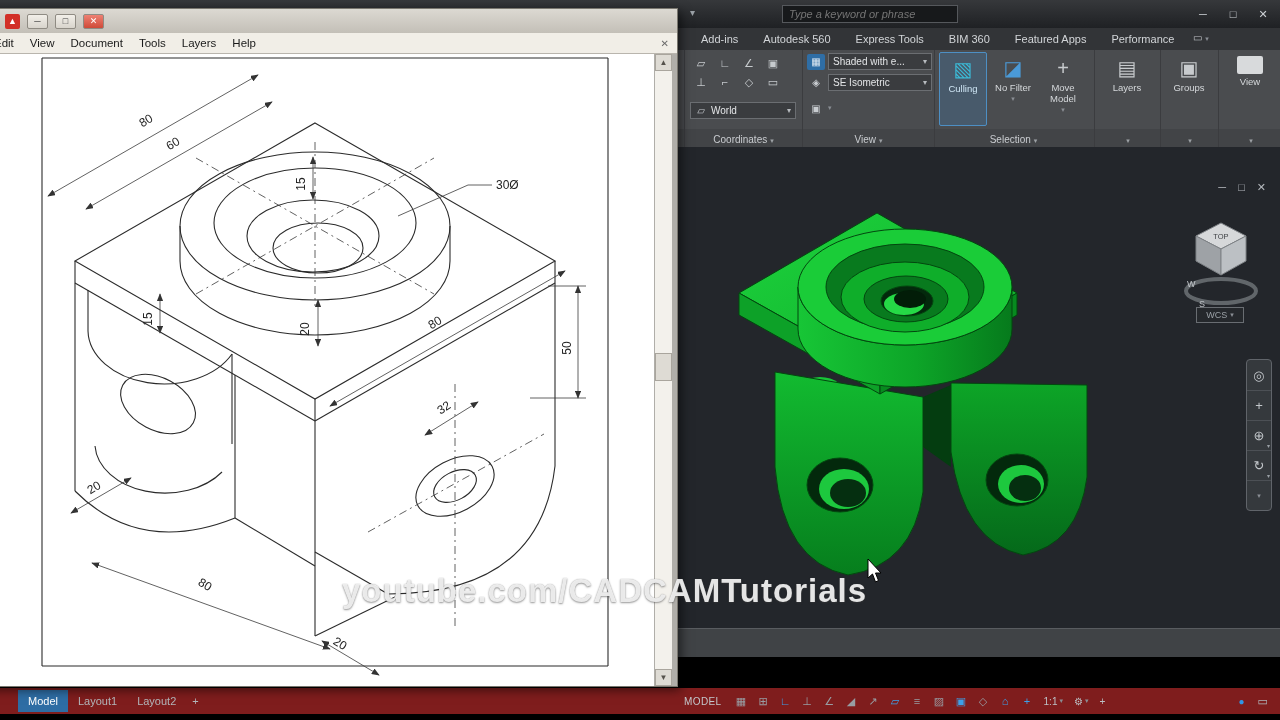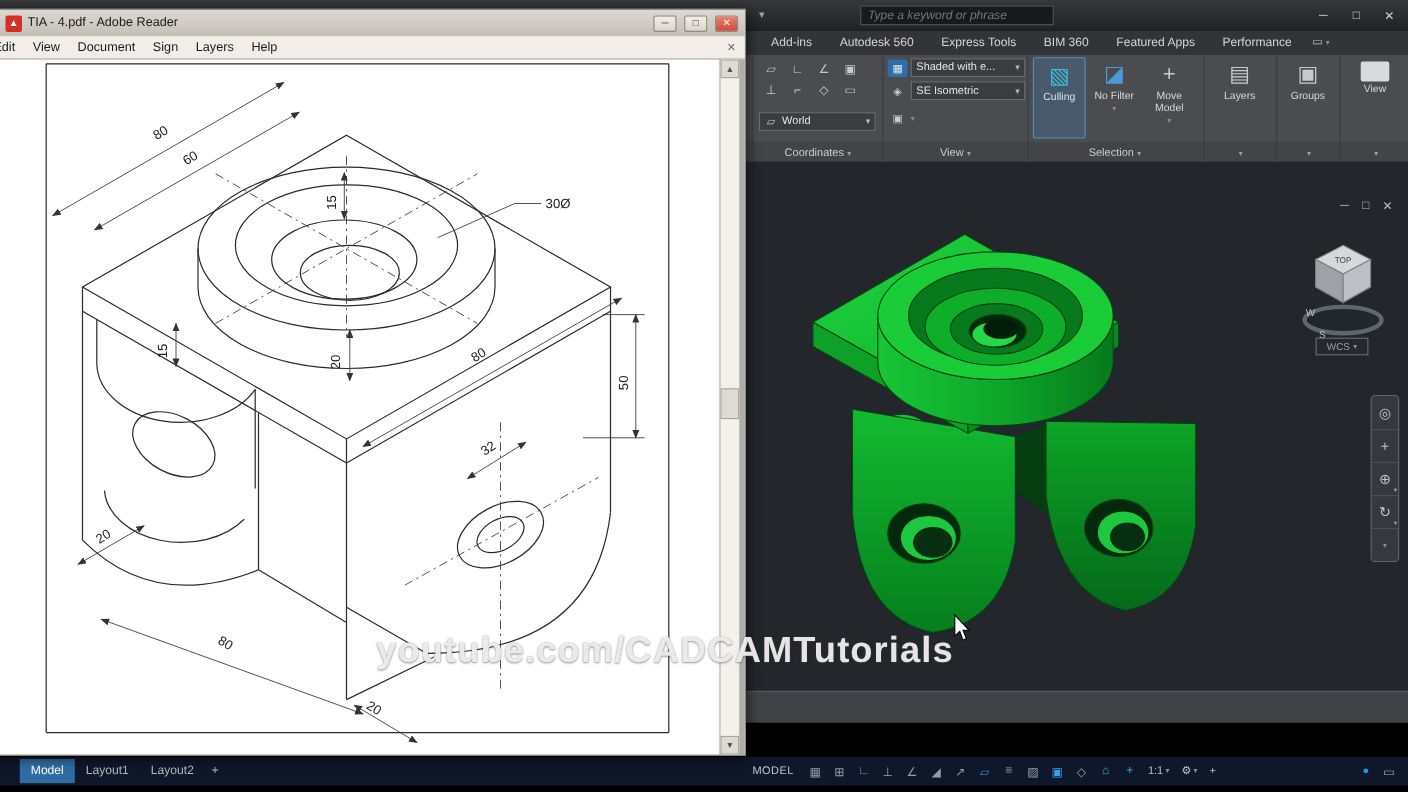--- a/index.html
+++ b/index.html
@@ -69,21 +69,21 @@
     border:1px solid #60646a; border-radius:4px; display:flex; flex-direction:column; align-items:center; }
   .nb-item { width:100%; height:30px; display:flex; align-items:center; justify-content:center;
     color:#c3c7cb; font-size:13px; border-top:1px solid rgba(100,104,110,.5); position:relative; }
   .nb-item:first-child { border-top:none; }
   .nb-dd { position:absolute; right:1px; bottom:1px; font-size:6px; color:#9aa0a6; }
 
   #cmd-strip { left:678px; top:628px; width:602px; height:29px; background:#404346;
     border-top:1px solid #595c60; }
 
   
-  #statusbar { left:0; top:688px; width:1280px; height:26px; background:#0f172a; }
+  #statusbar { left:0; top:688px; width:1280px; height:26px; background:#7f1d1d; }
   #sb-tabs { position:absolute; left:18px; top:0; height:26px; display:flex; align-items:center; }
   .sb-tab { color:#b3b7bb; font-size:11px; padding:5px 10px; }
   .sb-tab.on { background:#2e6da4; color:#fff; }
   #sb-newtab { color:#b3b7bb; font-size:11px; padding:5px 6px; }
   #sb-right { position:absolute; left:684px; top:0; height:26px; width:596px;
     display:flex; align-items:center; gap:1px; padding-right:6px; }
   #sb-space { color:#c3c7cb; font-size:10px; letter-spacing:.4px; margin-right:8px; }
   .sb-toggle { width:21px; height:20px; display:flex; align-items:center; justify-content:center;
     color:#989da3; font-size:11px; position:relative; }
   .sb-toggle.on { color:#3da0e8; }
@@ -377,30 +377,29 @@
       <span>+</span>
     </span>
     <span id="sb-bluedot">●</span>
     <span id="sb-clean">▭</span>
   </div>
 </div>
 
 <div id="adobe" class="abs">
   <div id="ad-titlebar">
     <span id="pdf-logo">▲</span>
-    <span id="ad-title">TIA - 4.pdf - Adobe Reader</span>
     <span class="ad-wb">─</span>
     <span class="ad-wb">□</span>
     <span class="ad-wb close">✕</span>
   </div>
   <div id="ad-menubar">
     <span class="ad-menu">Edit</span>
     <span class="ad-menu">View</span>
     <span class="ad-menu">Document</span>
-    <span class="ad-menu">Sign</span>
+    <span class="ad-menu">Tools</span>
     <span class="ad-menu">Layers</span>
     <span class="ad-menu">Help</span>
     <span id="ad-menu-close">✕</span>
   </div>
   <div id="ad-doc">
     <div id="ad-page">
       
       <svg width="654" height="632" viewBox="0 0 654 632">
         <defs>
           <marker id="arr" markerWidth="10" markerHeight="8" refX="9" refY="4" orient="auto-start-reverse">

